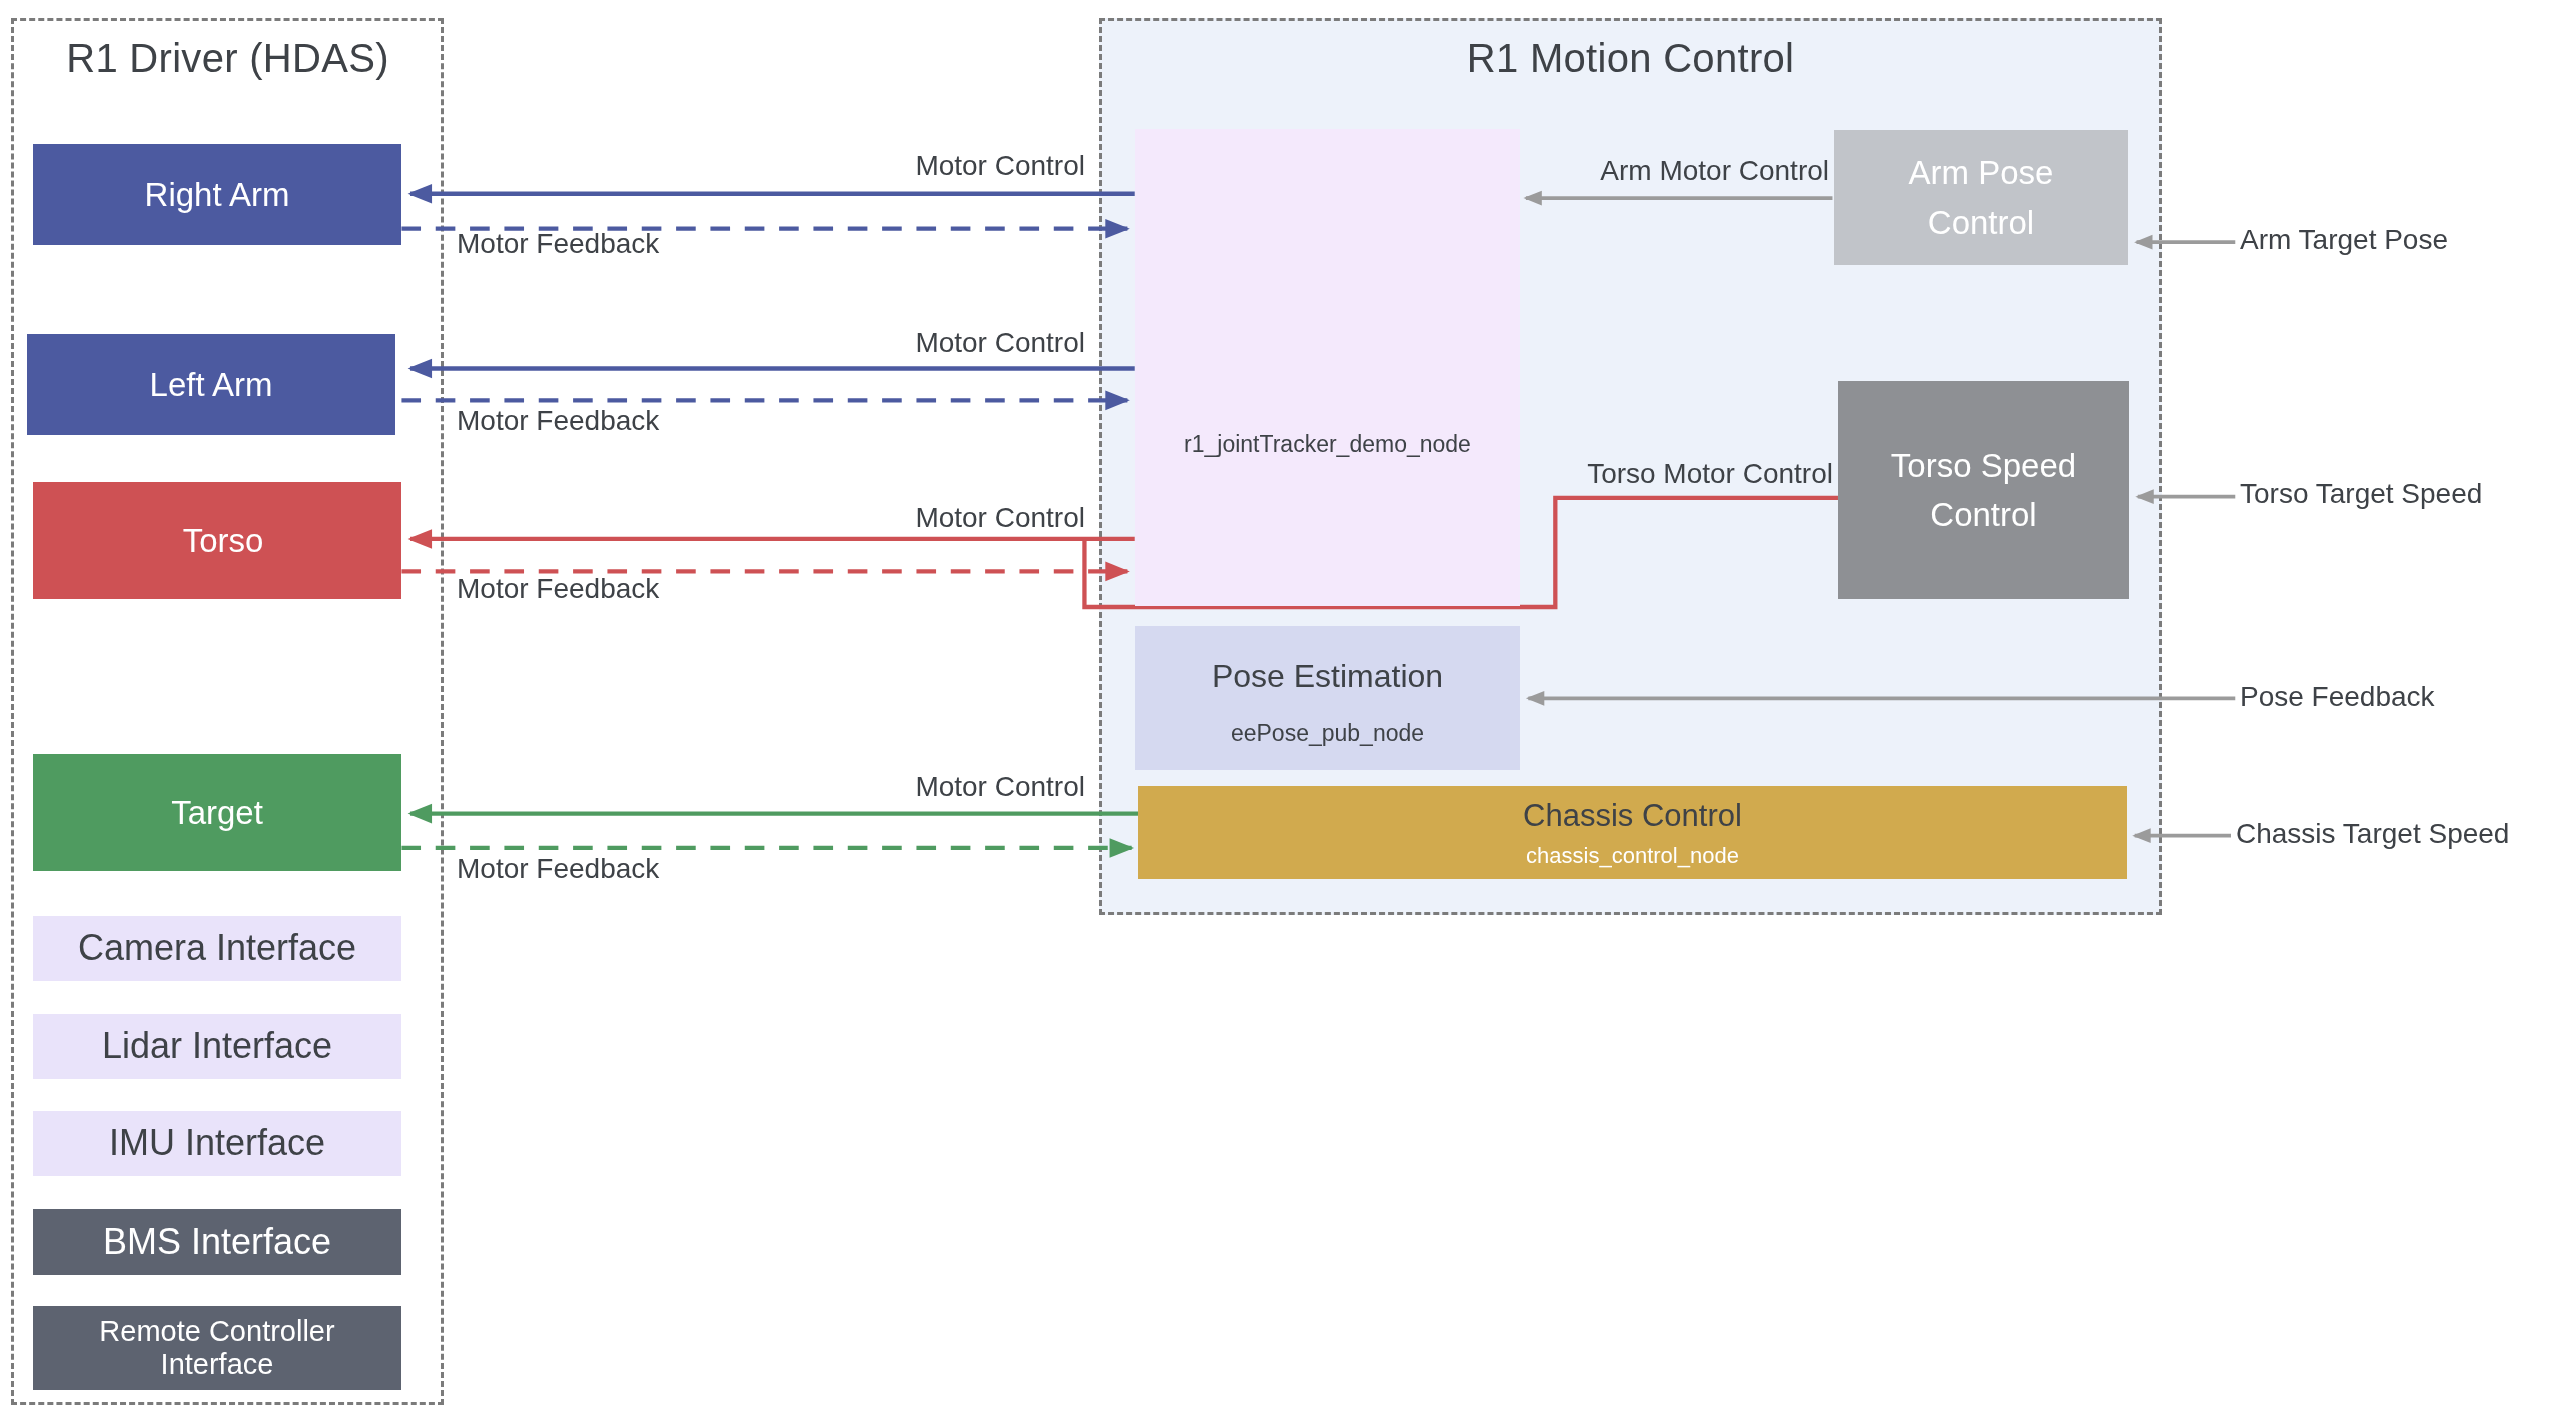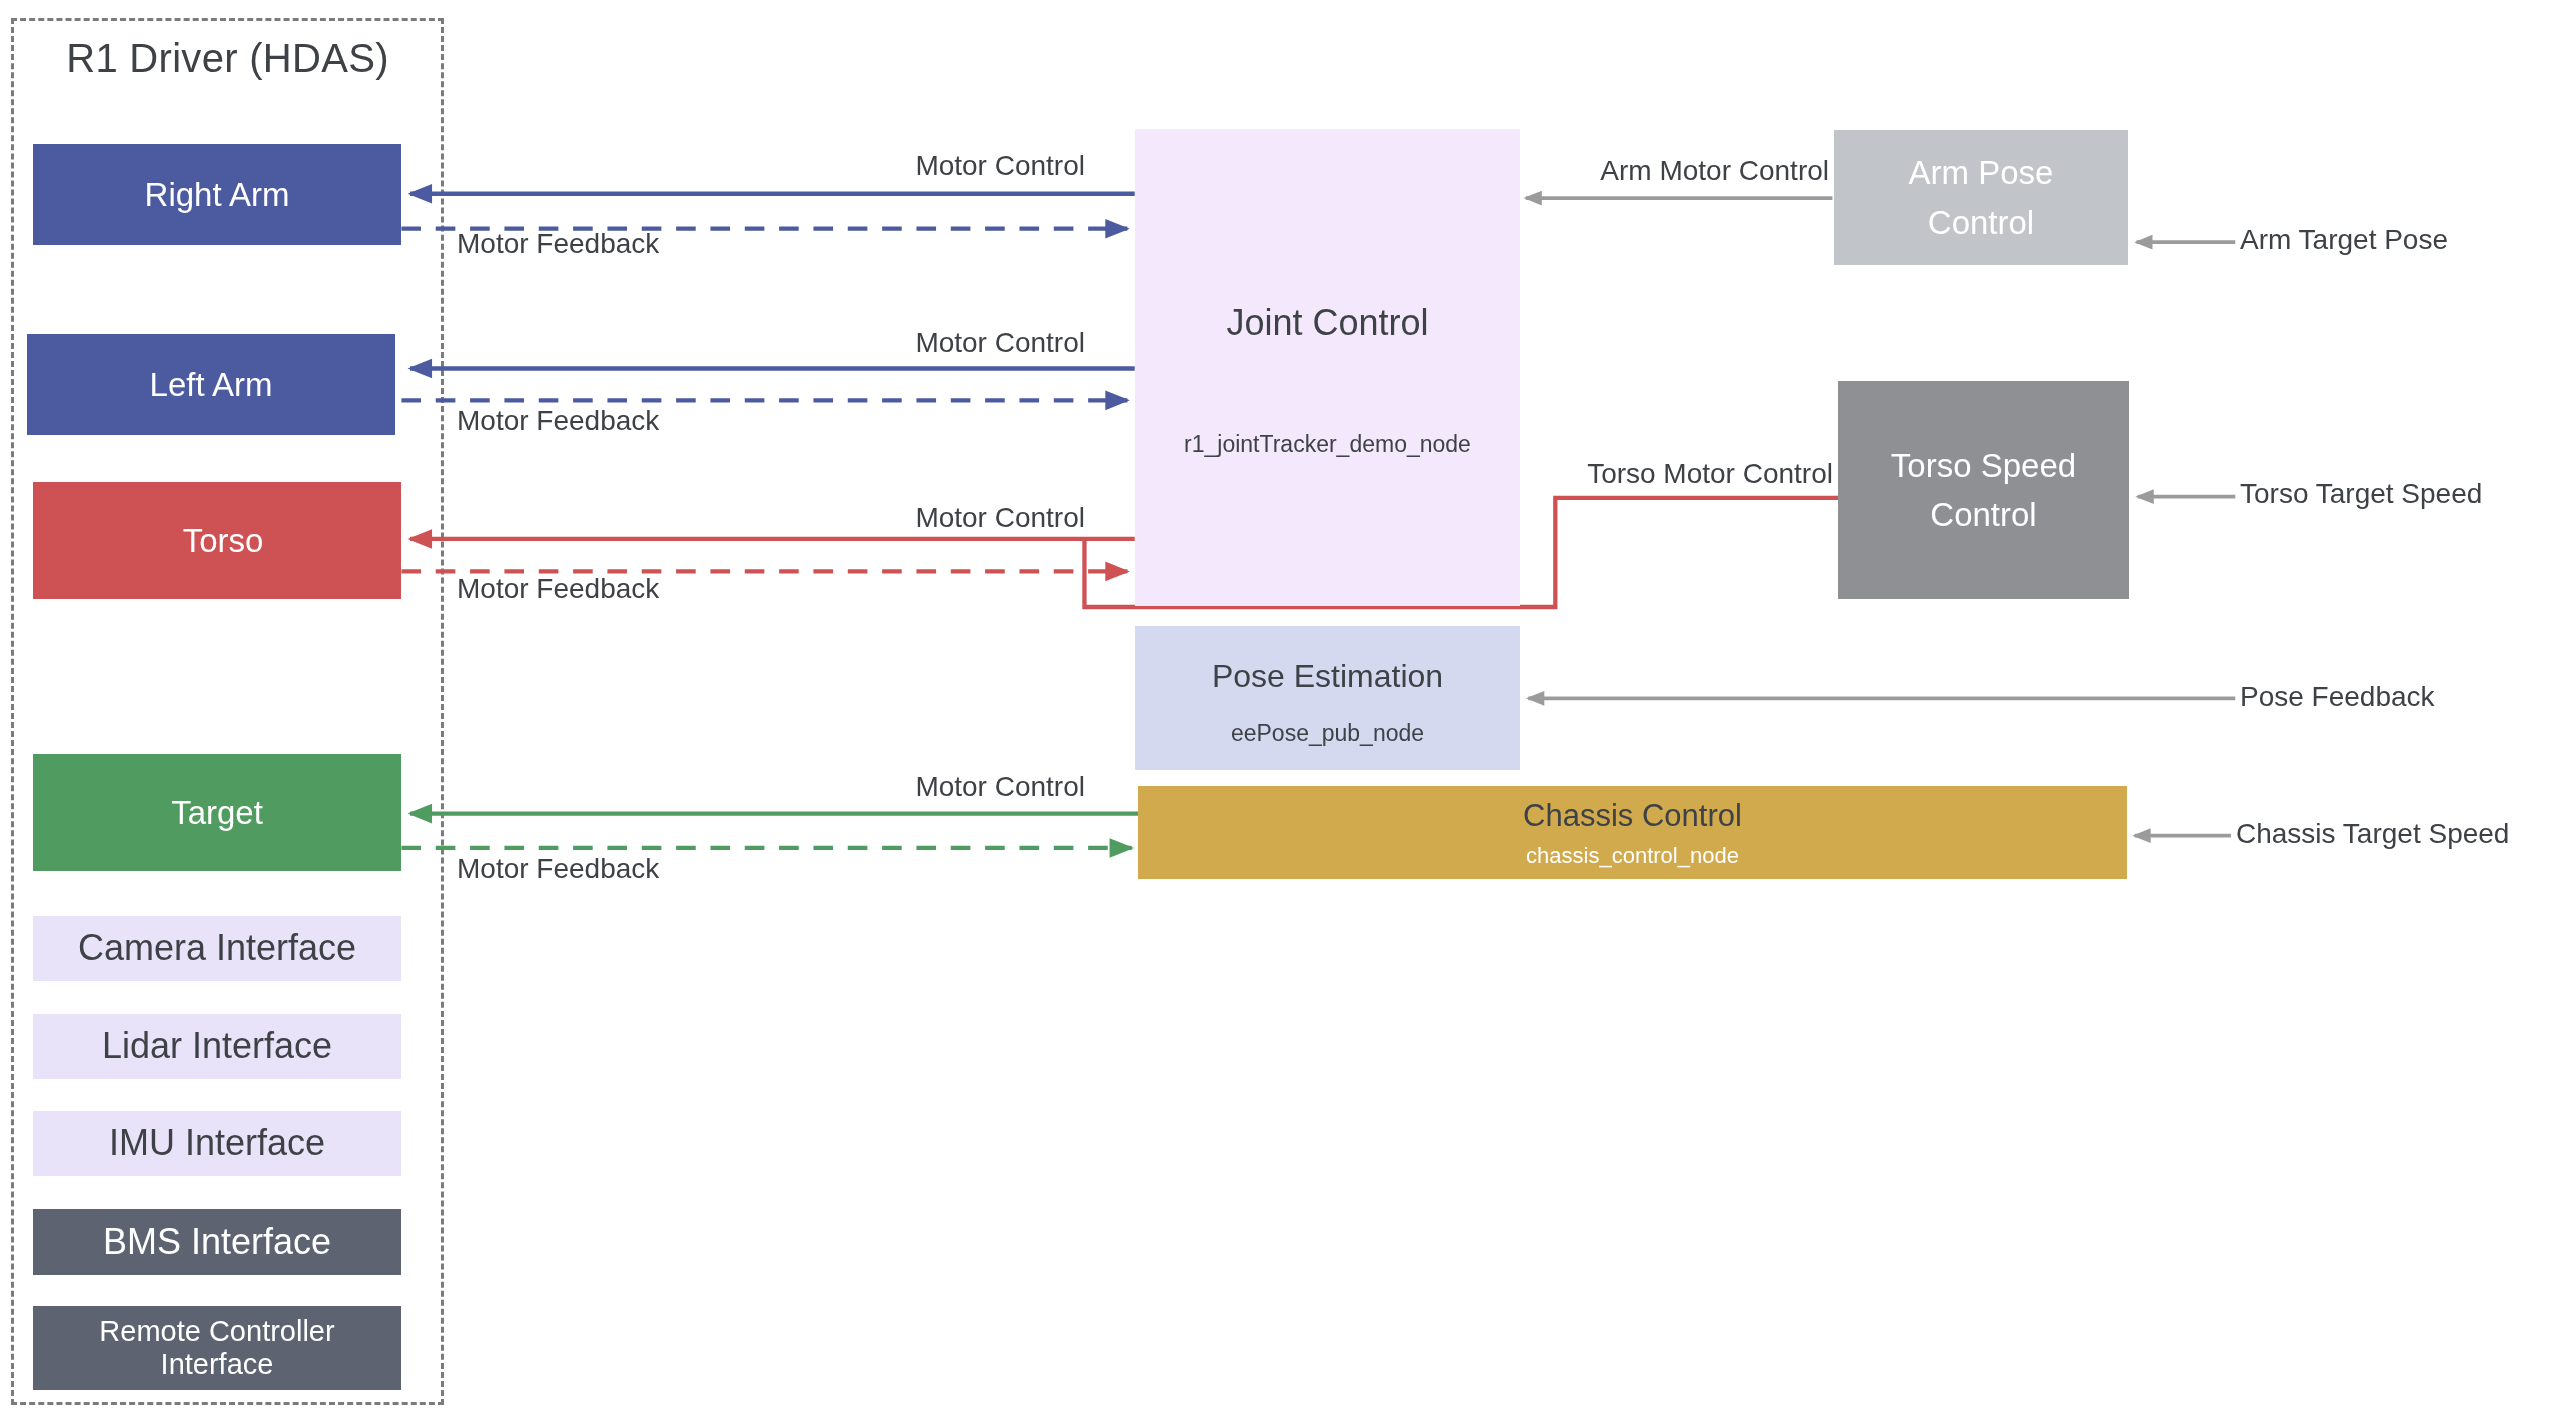--- a/index.html
+++ b/index.html
@@ -28,20 +28,23 @@
   svg.edges{position:absolute;left:0;top:0;width:2576px;height:1420px;pointer-events:none;}
   .wrapcap{display:block;margin:17px auto;}
 </style>
 </head>
 <body>
 
 <div class="canvas">
 
   <div class="container" id="driver-box">
     <div class="container-title">R1 Driver (HDAS)</div>
+  </div>
+  <div class="container" id="motion-box">
+    <div class="container-title">R1 Motion Control</div>
   </div>
 
   <svg class="edges" xmlns="http://www.w3.org/2000/svg" viewBox="0 0 4200 2316" width="2576" height="1420">
     <defs>
       <marker id="mb" markerUnits="userSpaceOnUse" markerWidth="44" markerHeight="36" refX="38" refY="18" orient="auto">
           <path d="M2,2 L42,18 L2,34 Z" fill="#4c5aa0"></path>
         </marker>
       <marker id="mr" markerUnits="userSpaceOnUse" markerWidth="44" markerHeight="36" refX="38" refY="18" orient="auto">
           <path d="M2,2 L42,18 L2,34 Z" fill="#ce5154"></path>
         </marker>
@@ -77,21 +80,20 @@
   <div class="node c-blue f-big" style="left:27px;top:334px;width:368px;height:101px;">Left Arm</div>
   <div class="node c-red f-big" style="left:33px;top:482px;width:368px;height:117px;padding-left:12px;">Torso</div>
   <div class="node c-green f-big" style="left:33px;top:754px;width:368px;height:117px;">Target</div>
   <div class="node c-lav f-mid" style="left:33px;top:916px;width:368px;height:65px;">Camera Interface</div>
   <div class="node c-lav f-mid" style="left:33px;top:1014px;width:368px;height:65px;">Lidar Interface</div>
   <div class="node c-lav f-mid" style="left:33px;top:1111px;width:368px;height:65px;">IMU Interface</div>
   <div class="node c-slate f-mid" style="left:33px;top:1209px;width:368px;height:66px;">BMS Interface</div>
   <div class="node c-slate" style="left:33px;top:1306px;width:368px;height:84px;font-size:29px;line-height:1.15;padding:7px 28px;">Remote Controller Interface</div>
 
   <div class="node c-joint" style="left:1135px;top:129px;width:385px;height:477px;">
-    <div class="sub-node" style="top:167px;font-size:36px;">Joint Control</div>
     <div class="sub-node" style="top:298px;font-size:23px;">r1_jointTracker_demo_node</div>
   </div>
 
   <div class="node c-armpose" style="left:1834px;top:130px;width:294px;height:135px;font-size:33px;">
     <span class="wrapcap" style="width:196px;">Arm Pose Control</span>
   </div>
 
   <div class="node c-torsospeed" style="left:1838px;top:381px;width:291px;height:218px;font-size:33px;">
     <span class="wrapcap" style="width:221px;">Torso Speed Control</span>
   </div>

